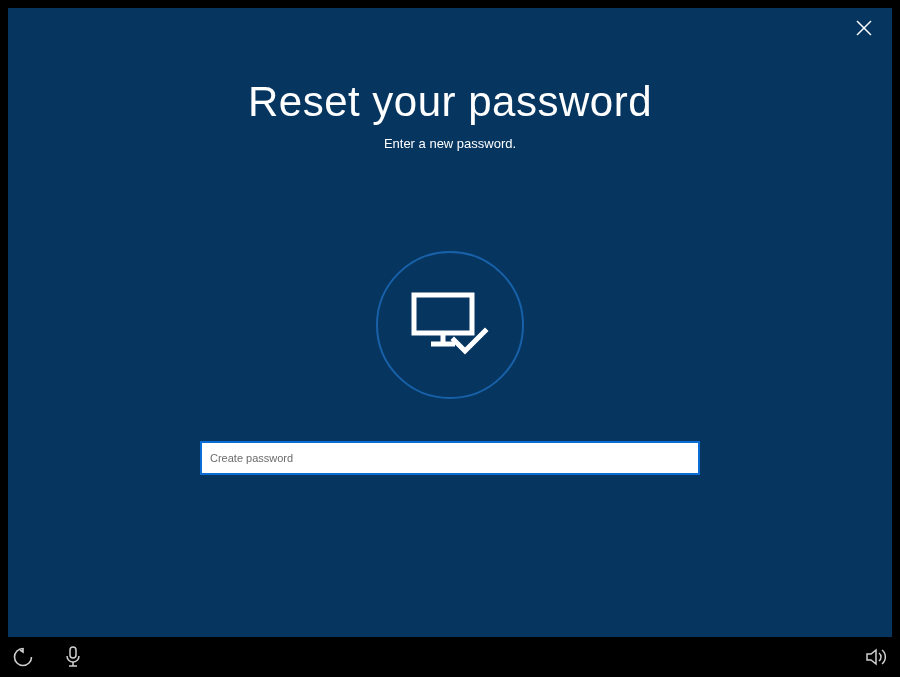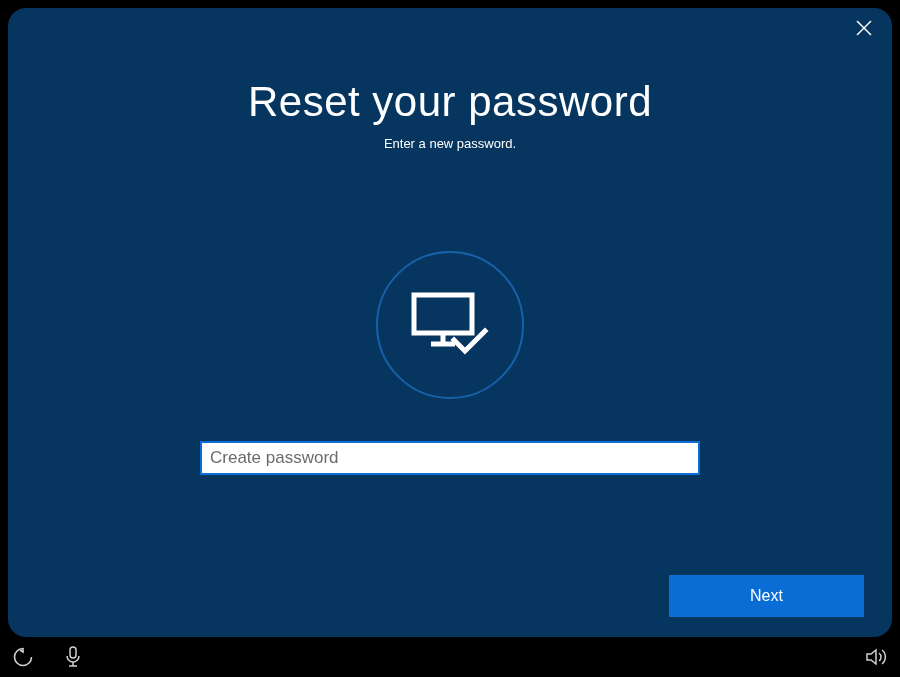--- a/index.html
+++ b/index.html
@@ -17,21 +17,20 @@
     }
     .window {
       position: absolute;
       top: 8px;
       left: 8px;
       right: 8px;
       bottom: 40px;
       background: #063560;
       display: flex;
       flex-direction: column;
-      border-radius: 18px;
     }
     .titlebar {
       height: 40px;
       display: flex;
       justify-content: flex-end;
       align-items: center;
       padding-right: 16px;
     }
     .close-btn {
       width: 24px;
@@ -72,21 +71,21 @@
       justify-content: center;
     }
     .password-input {
       margin-top: 42px;
       width: 500px;
       height: 34px;
       background: #fff;
       border: 2px solid #0a6dd6;
       outline: none;
       padding: 0 8px;
-      font-size: 17px;
+      font-size: 11px;
       color: #333;
       font-family: inherit;
     }
     .password-input::placeholder {
       color: #6b6b6b;
     }
     .next-btn {
       position: absolute;
       right: 28px;
       bottom: 20px;
@@ -150,21 +149,20 @@
       <svg width="78" height="66" viewBox="0 0 78 66">
         <rect x="3" y="3" width="58" height="38" fill="none" stroke="#fff" stroke-width="5"></rect>
         <line x1="32" y1="41" x2="32" y2="52" stroke="#fff" stroke-width="5"></line>
         <line x1="20" y1="52" x2="44" y2="52" stroke="#fff" stroke-width="5"></line>
         <polyline points="43,48 54,59 74,39" fill="none" stroke="#fff" stroke-width="5" stroke-linecap="square"></polyline>
       </svg>
     </div>
 
     <input class="password-input" type="text" placeholder="Create password" style="">
 
-    <button class="next-btn">Next</button>
   </div>
 </div>
 
 <div class="taskbar">
   <div class="taskbar-left">
     <div class="tb-icon">
       <svg width="20" height="20" viewBox="0 0 20 20">
         <circle cx="10" cy="10" r="8.5" fill="none" stroke="#cfcfcf" stroke-width="1.6" stroke-dasharray="40 14"></circle>
         <polyline points="10,1 10,5 7,3" fill="none" stroke="#cfcfcf" stroke-width="1.6"></polyline>
       </svg>

